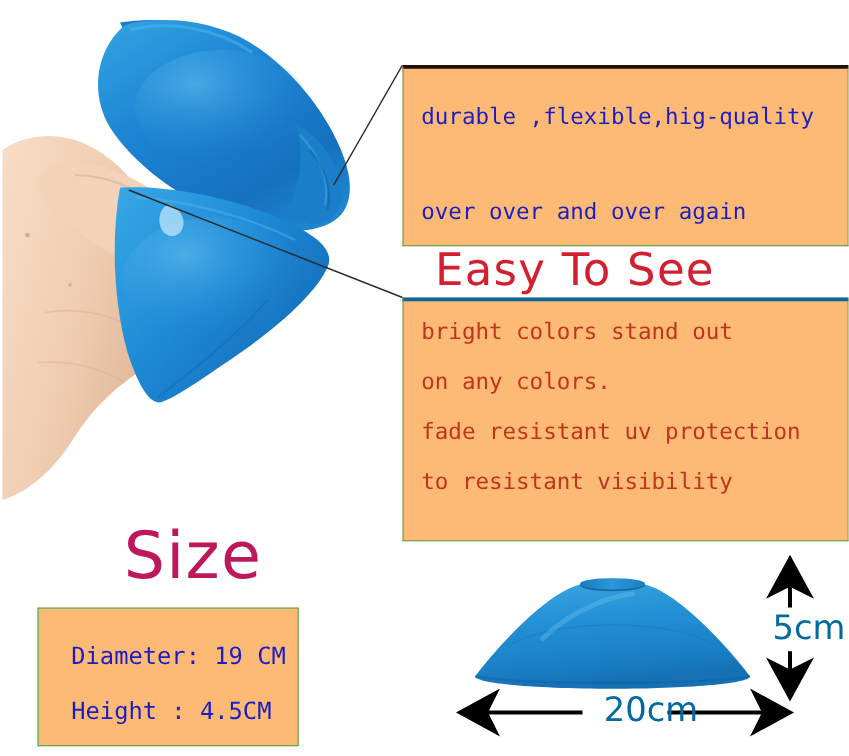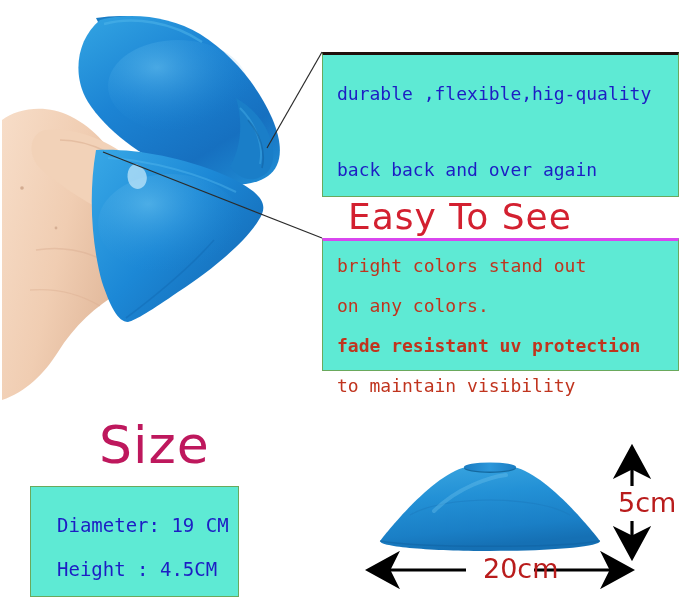--- a/index.html
+++ b/index.html
@@ -42,21 +42,21 @@
   #heading-size {
     left: 99px;
     top: 419px;
     font-size: 52px;
     color: #be185d;
   }
 
   
   .green-box {
     position: absolute;
-    background: #5eead4;
+    background: #fdba74;
     border: 1px solid #6aa95c;
     box-sizing: border-box;
   }
   .green-box .line {
     position: absolute;
     white-space: nowrap;
     font-family: "DejaVu Sans Mono", monospace;
     letter-spacing: 0px;
     line-height: 1;
   }
@@ -74,31 +74,31 @@
     left: 14px;
   }
   #gd-line-0 { top: 30px; }
   #gd-line-1 { top: 68px; }
   #gd-line-2 { top: 106px; }
 
   #box-easy-to-see {
     left: 322px;
     top: 238px;
     width: 357px;
-    height: 133px;
-    border-top: 3px solid #d946ef;
+    height: 195px;
+    border-top: 3px solid #0369a1;
   }
   #box-easy-to-see .line {
     color: #c0341e;
     font-size: 18px;
     left: 14px;
   }
   #ets-line-0 { top: 16px; }
   #ets-line-1 { top: 56px; }
-  #ets-line-2 { top: 96px; font-weight: bold; }
+  #ets-line-2 { top: 96px; }
   #ets-line-3 { top: 136px; }
 
   #box-size {
     left: 30px;
     top: 486px;
     width: 209px;
     height: 111px;
   }
   #box-size .line {
     color: #1d1dc4;
@@ -132,21 +132,21 @@
     position: absolute;
     left: 370px;
     top: 455px;
     width: 240px;
     height: 100px;
   }
 
   
   .dim-label {
     position: absolute;
-    color: #b91c1c;
+    color: #0369a1;
     font-family: "DejaVu Sans", sans-serif;
     font-size: 27px;
     white-space: nowrap;
     line-height: 1;
   }
   #label-height { left: 618px; top: 489px; }
   #label-width  { left: 483px; top: 555px; }
 
   #dim-arrows {
     position: absolute;
@@ -242,30 +242,30 @@
   </svg>
 
   <svg id="leader-lines" viewBox="0 0 679 605">
     <line x1="267" y1="148" x2="322" y2="52" stroke="#2b2b2b" stroke-width="1.2"></line>
     <line x1="103" y1="152" x2="322" y2="238" stroke="#2b2b2b" stroke-width="1.2"></line>
   </svg>
 
 
   <div class="green-box" id="box-great-design">
     <div class="line" id="gd-line-0">durable ,flexible,hig-quality</div>
-    <div class="line" id="gd-line-2">back back and over again</div>
+    <div class="line" id="gd-line-2">over over and over again</div>
   </div>
 
   <div class="heading" id="heading-easy-to-see">Easy To See</div>
 
   <div class="green-box" id="box-easy-to-see">
     <div class="line" id="ets-line-0">bright colors stand out</div>
     <div class="line" id="ets-line-1">on any colors.</div>
     <div class="line" id="ets-line-2">fade resistant uv protection</div>
-    <div class="line" id="ets-line-3">to maintain visibility</div>
+    <div class="line" id="ets-line-3">to resistant visibility</div>
   </div>
 
   <div class="heading" id="heading-size">Size</div>
 
   <div class="green-box" id="box-size">
     <div class="line" id="sz-line-0">Diameter: 19 CM</div>
     <div class="line" id="sz-line-1">Height : 4.5CM</div>
   </div>
 
   <svg id="photo-cone-side" viewBox="0 0 240 100">

